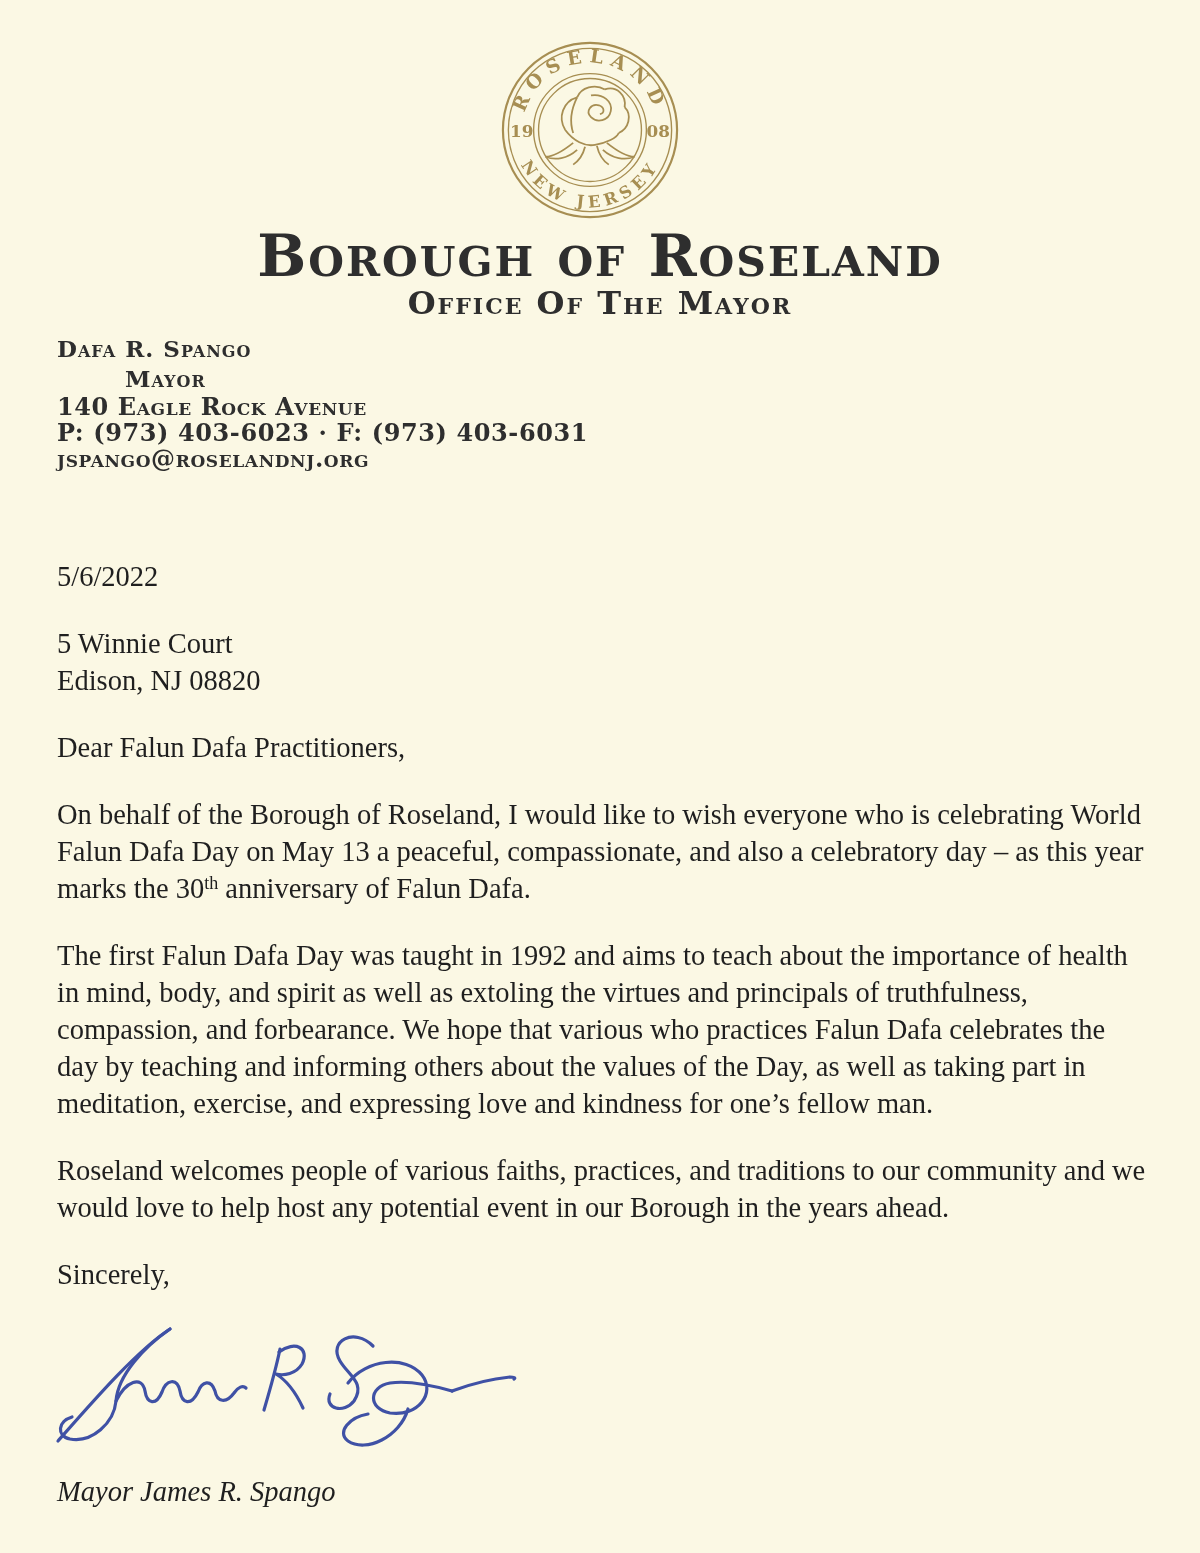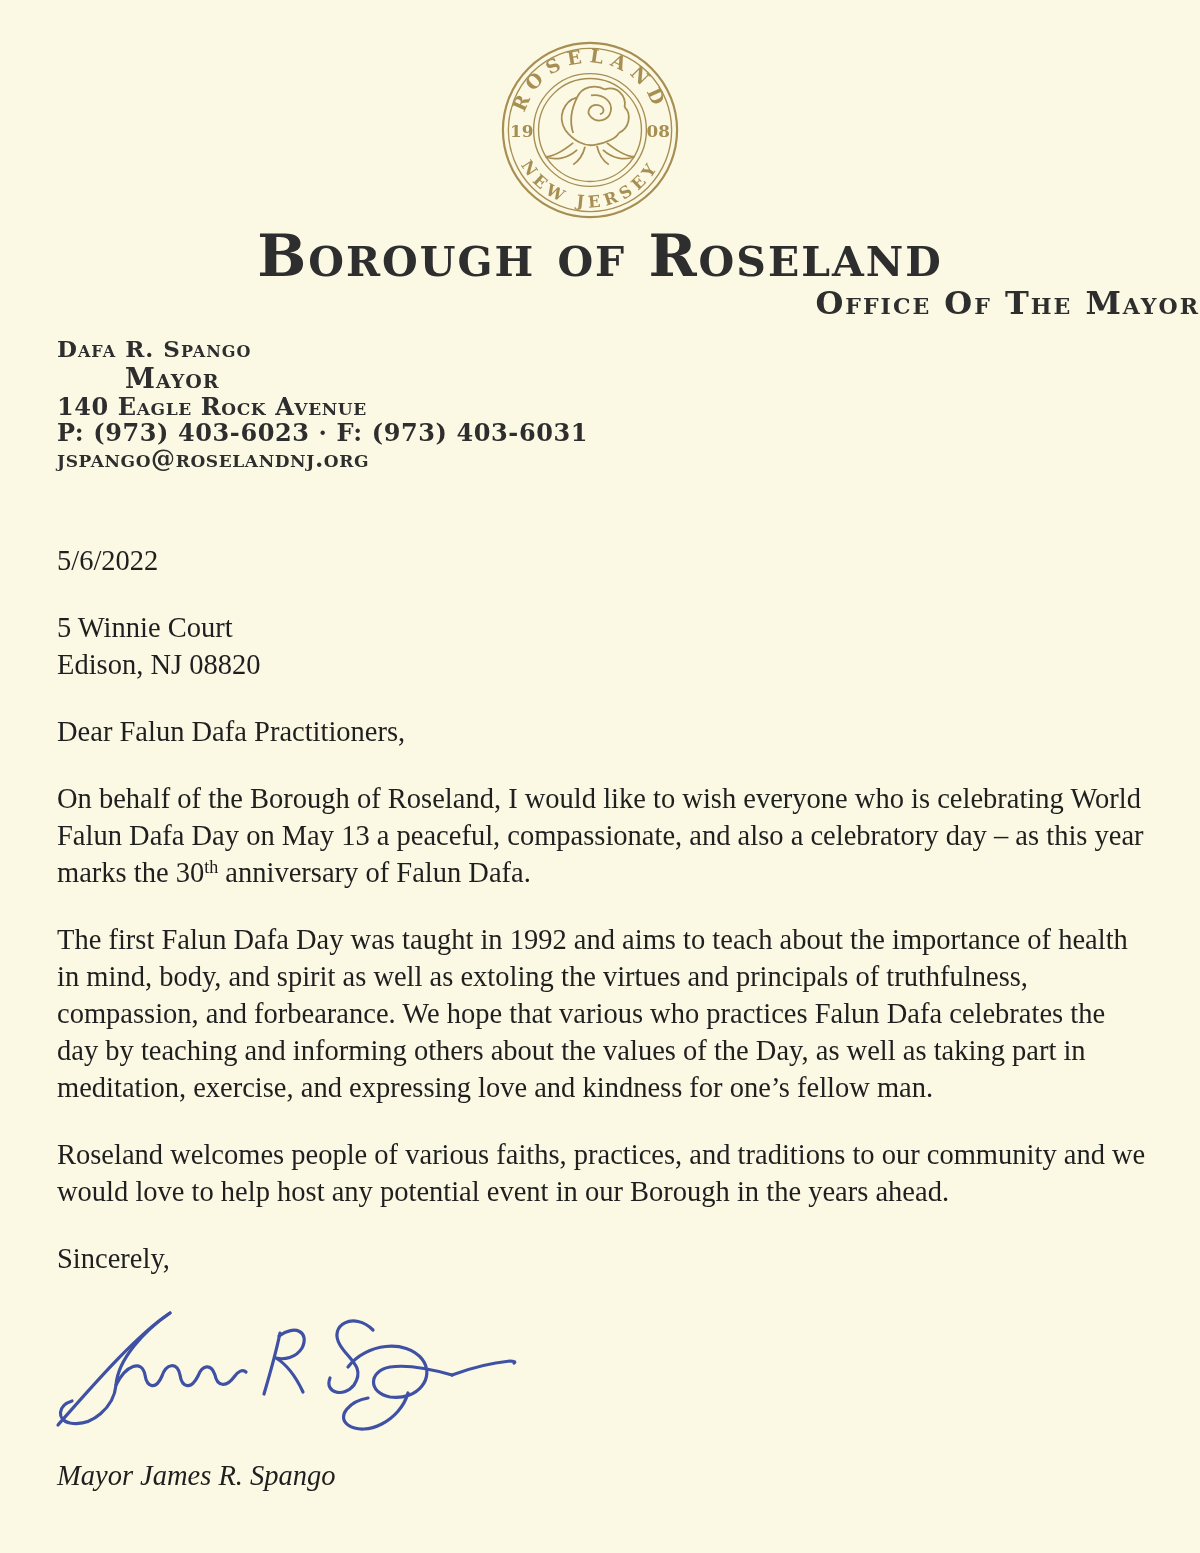--- a/index.html
+++ b/index.html
@@ -24,36 +24,36 @@
   .seal circle, .seal path{fill:none;stroke:var(--seal);}
   .seal text{fill:var(--seal);stroke:none;font-family:"DejaVu Serif",serif;font-weight:700;}
   
   .masthead{position:absolute;top:230px;left:0;width:100%;text-align:center;color:var(--head);}
   .masthead .org{
     font-family:"DejaVu Serif",serif;font-weight:700;
     font-variant:small-caps;font-size:58px;letter-spacing:2px;line-height:52px;
   }
   .masthead .office{
     font-family:"DejaVu Serif",serif;font-weight:700;
-    font-variant:small-caps;font-size:32px;letter-spacing:2px;line-height:40px;margin-top:1px;text-align:right;
+    font-variant:small-caps;font-size:32px;letter-spacing:2px;line-height:40px;margin-top:1px;
   }
   
   .sender{
     position:absolute;left:57px;top:334px;color:var(--head);
     font-family:"DejaVu Serif",serif;font-weight:700;font-variant:small-caps;
   }
   .sender .name{font-size:23px;line-height:30px;letter-spacing:1px;}
-  .sender .stitle{font-size:27px;line-height:30px;letter-spacing:1px;margin-left:68px;}
+  .sender .stitle{font-size:23px;line-height:30px;letter-spacing:1px;margin-left:68px;}
   .sender .contact{font-size:24px;line-height:26px;letter-spacing:0.6px;}
   
   .body-block{
     position:absolute;left:57px;top:542px;width:1080px;
     font-size:28.5px;line-height:37px;
   }
-  .blk{margin:0 0 30px 0;}
+  .blk{margin:16px 0 30px 0;}
   .line{white-space:nowrap;}
   sup.sp{font-size:18px;vertical-align:9px;line-height:0;}
   .signature-wrap{margin:-6px 0 0 -14px;height:138px;}
   .sig-svg path{fill:none;stroke:var(--signature);stroke-width:3.2;stroke-linecap:round;stroke-linejoin:round;}
   .signoff{font-style:italic;font-size:28.5px;margin-top:18px;}
 </style>
 </head>
 <body>
 
 <div class="page">

